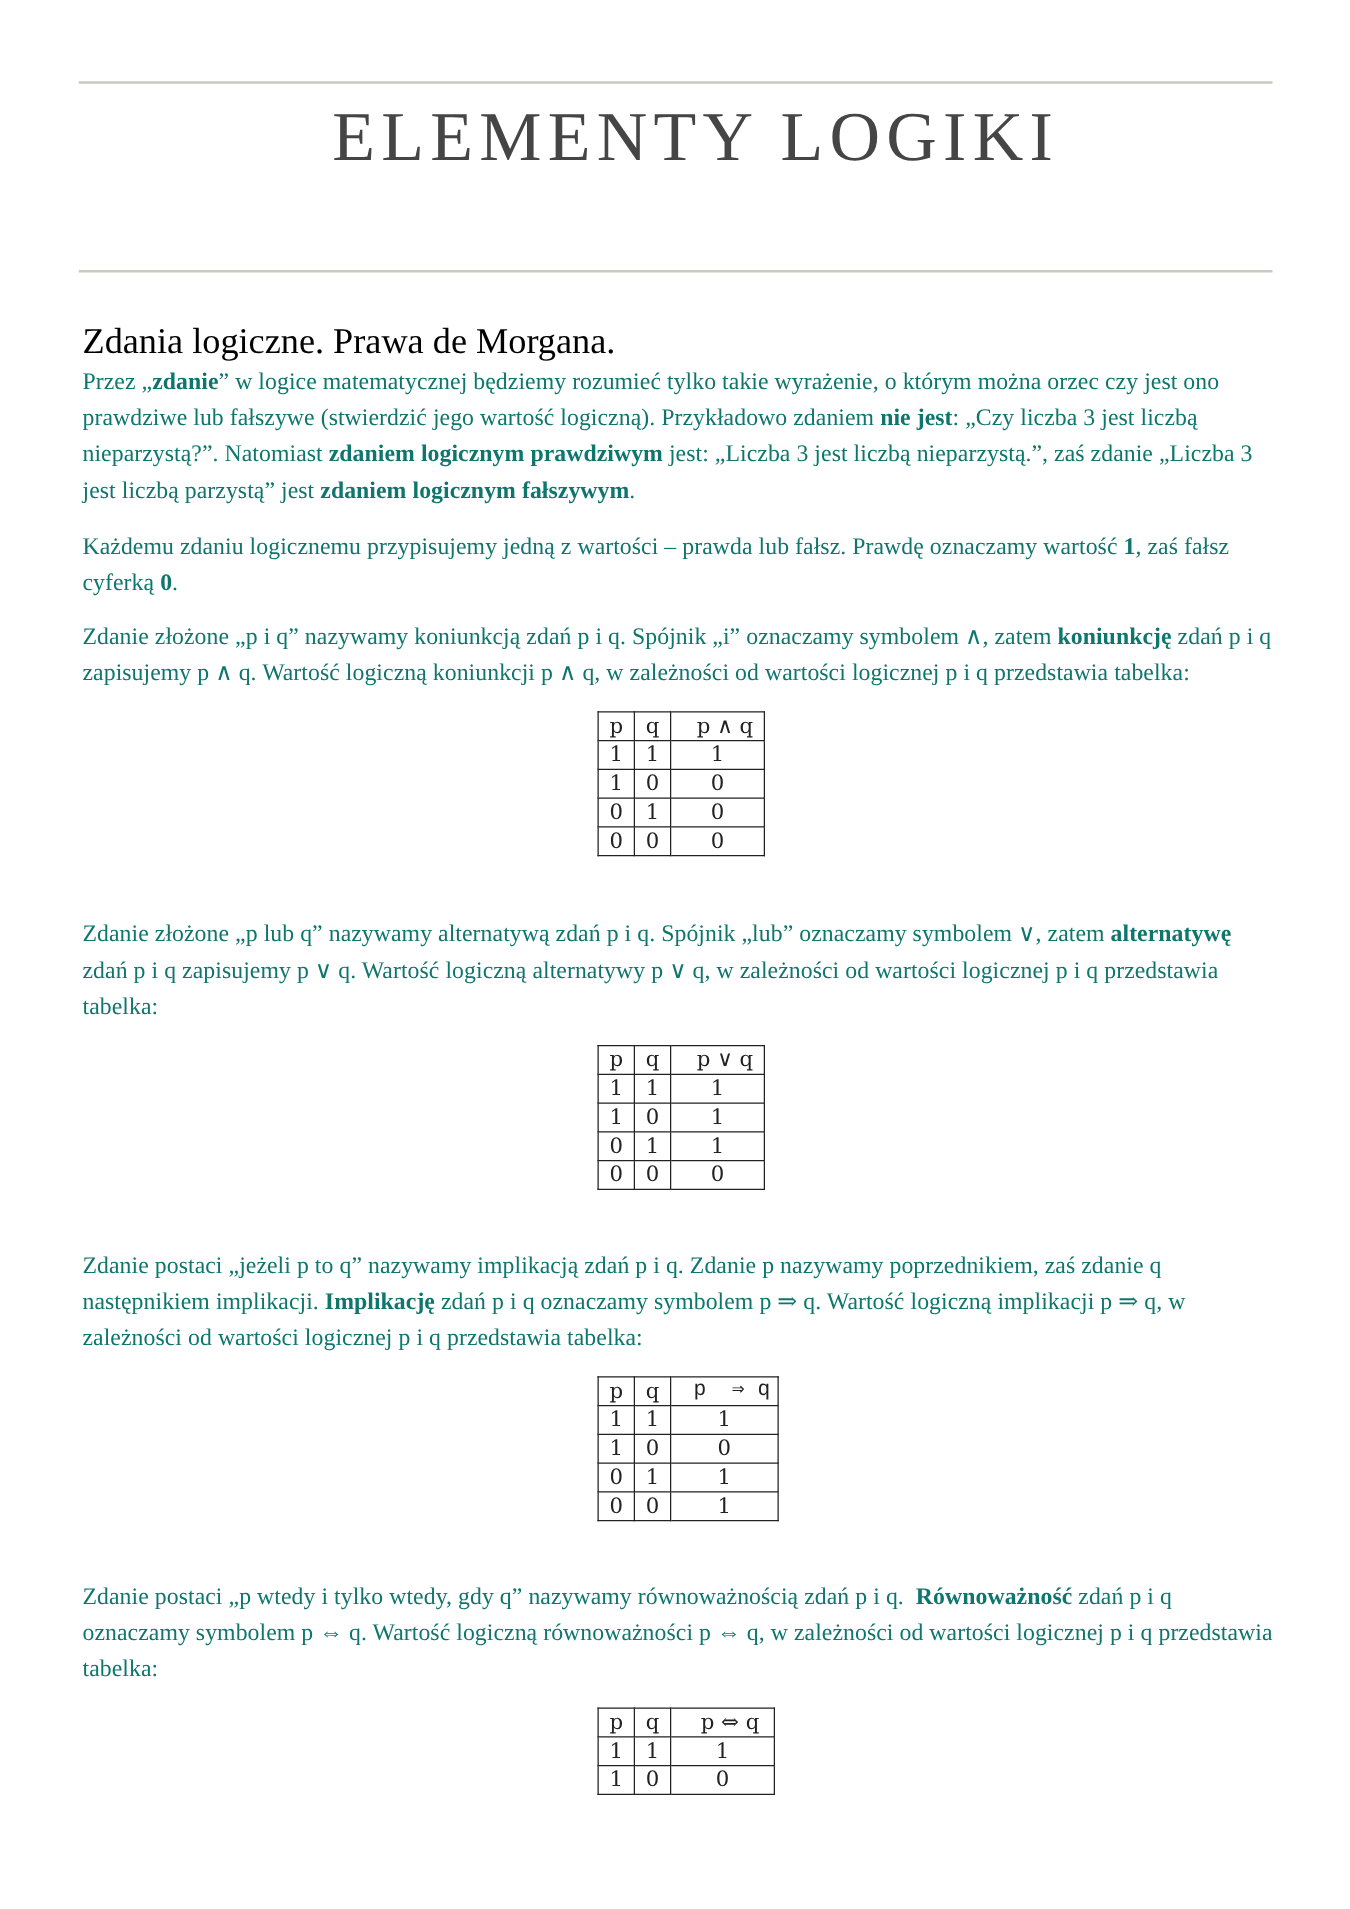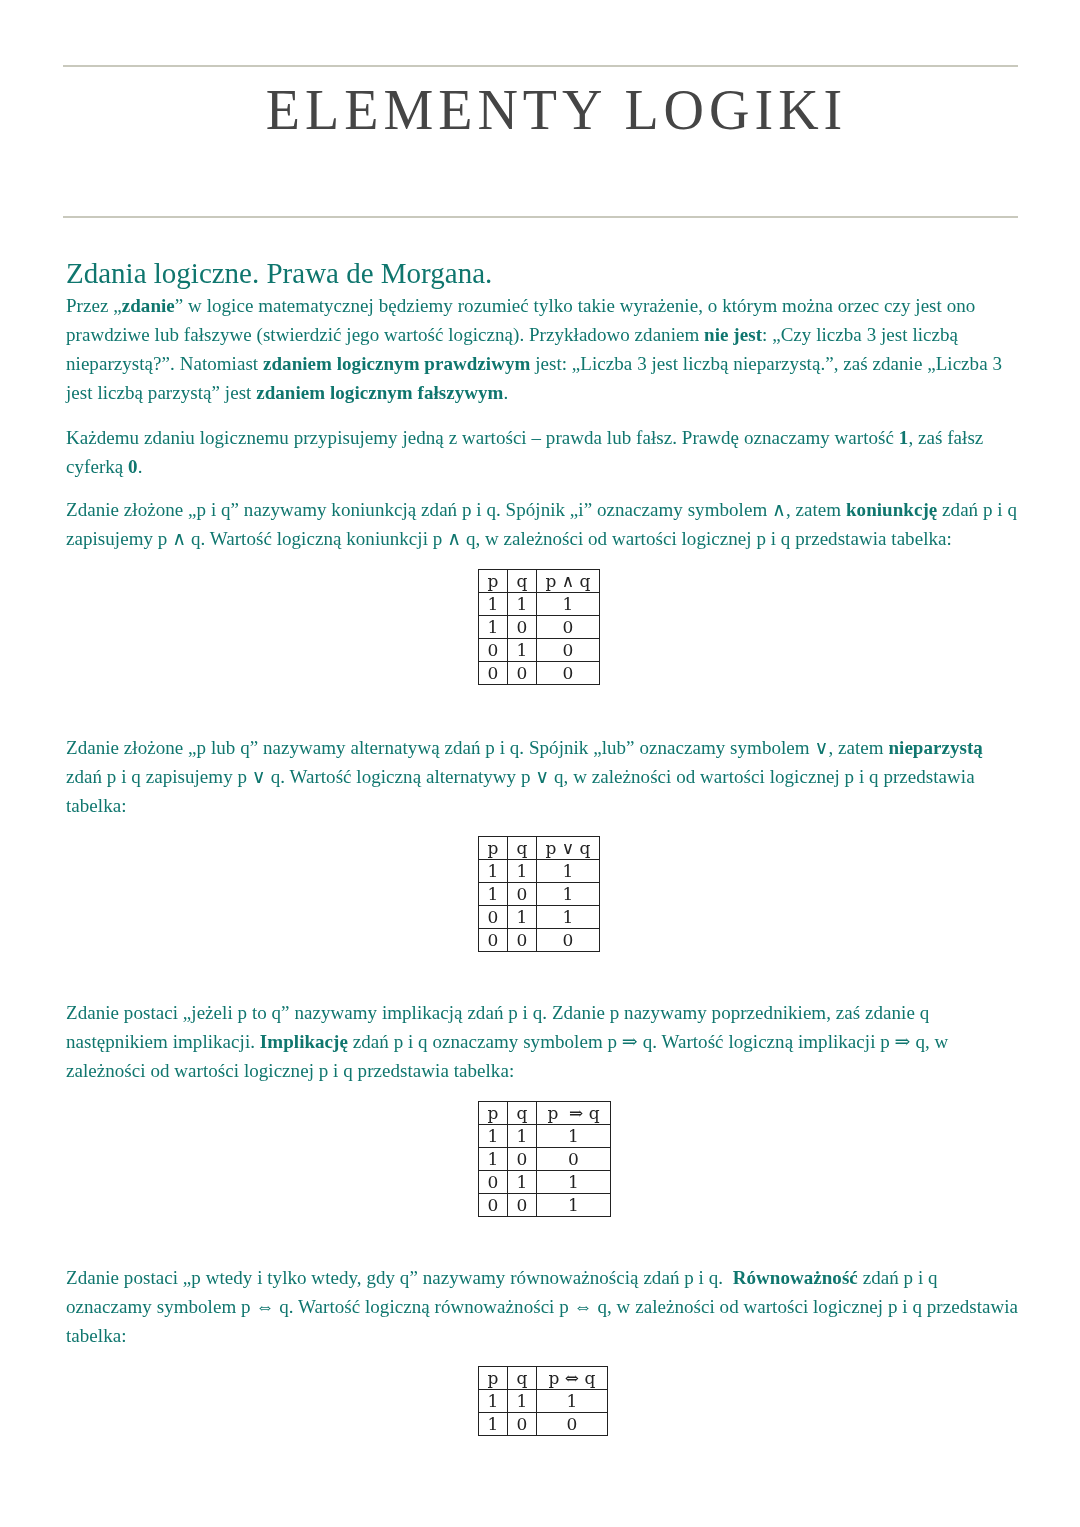--- a/index.html
+++ b/index.html
@@ -43,21 +43,21 @@
       left: 66px;
       top: 255px;
       width: 955px;
     }
     h2.section-heading {
       margin: 0;
       font-family: "Liberation Serif", "DejaVu Serif", serif;
       font-weight: normal;
       font-size: 29px;
       line-height: 36px;
-      color: #0f766e;
+      color: #000000;
     }
     p.para {
       margin: 0 0 14px 0;
       font-family: "Liberation Serif", "DejaVu Serif", serif;
       font-size: 19px;
       line-height: 29px;
       color: #0f766e;
       letter-spacing: 0.05px;
     }
     p.para b { font-weight: bold; }
@@ -73,21 +73,21 @@
       color: #222;
     }
     table.truth td {
       border: 1.5px solid #222;
       height: 22px;
       line-height: 22px;
       padding: 0;
       text-align: center;
     }
     table.truth td.c-p, table.truth td.c-q { width: 28px; }
-    table.truth td.c-r { width: 62px; }
+    table.truth td.c-r { width: 62px; padding-left: 12px; }
     table.truth.wide td.c-r { width: 73px; }
     table.truth.mid td.c-r { width: 70px; margin-top: 34px; }
   </style>
 </head>
 <body>
 
 <div class="rule top"></div>
 <h1 class="title">
   <span>ELEMENTY LOGIKI</span><br>
 </h1>
@@ -134,21 +134,21 @@
       <tr>
         <td>0</td>
         <td>0</td>
         <td>0</td>
       </tr>
     </tbody>
       </table>
   </div>
 
   <p class="para" style="margin-bottom:16px;">
-    <span>Zdanie złożone „p lub q” nazywamy alternatywą zdań p i q. Spójnik „lub” oznaczamy symbolem ∨, zatem </span><b>nieparzystą</b><span> zdań p i q zapisujemy p ∨ q. Wartość logiczną alternatywy p ∨ q, w zależności od wartości logicznej p i q przedstawia tabelka:</span>
+    <span>Zdanie złożone „p lub q” nazywamy alternatywą zdań p i q. Spójnik „lub” oznaczamy symbolem ∨, zatem </span><b>alternatywę</b><span> zdań p i q zapisujemy p ∨ q. Wartość logiczną alternatywy p ∨ q, w zależności od wartości logicznej p i q przedstawia tabelka:</span>
   </p>
 
   <div class="table-wrap" style="margin-bottom:46px;">
     <table class="truth">
       <tbody>
           <tr>
         <td class="c-p">p</td>
         <td class="c-q">q</td>
         <td class="c-r">p ∨ q</td>
       </tr>
@@ -179,21 +179,21 @@
   <p class="para" style="margin-bottom:16px;">
     <span>Zdanie postaci „jeżeli p to q” nazywamy implikacją zdań p i q. Zdanie p nazywamy poprzednikiem, zaś zdanie q następnikiem implikacji. </span><b>Implikację</b><span> zdań p i q oznaczamy symbolem p  ⇒ q.  Wartość logiczną implikacji p  ⇒ q, w zależności od wartości logicznej p i q przedstawia tabelka:</span>
   </p>
 
   <div class="table-wrap" style="margin-bottom:46px;">
     <table class="truth wide">
       <tbody>
           <tr>
         <td class="c-p">p</td>
         <td class="c-q">q</td>
-        <td class="c-r" style="white-space:pre;">p  ⇒ q</td>
+        <td class="c-r" style="white-space:pre;font-family:Liberation Mono, monospace;">p  ⇒ q</td>
       </tr>
       <tr>
         <td>1</td>
         <td>1</td>
         <td>1</td>
       </tr>
       <tr>
         <td>1</td>
         <td>0</td>
         <td>0</td>

